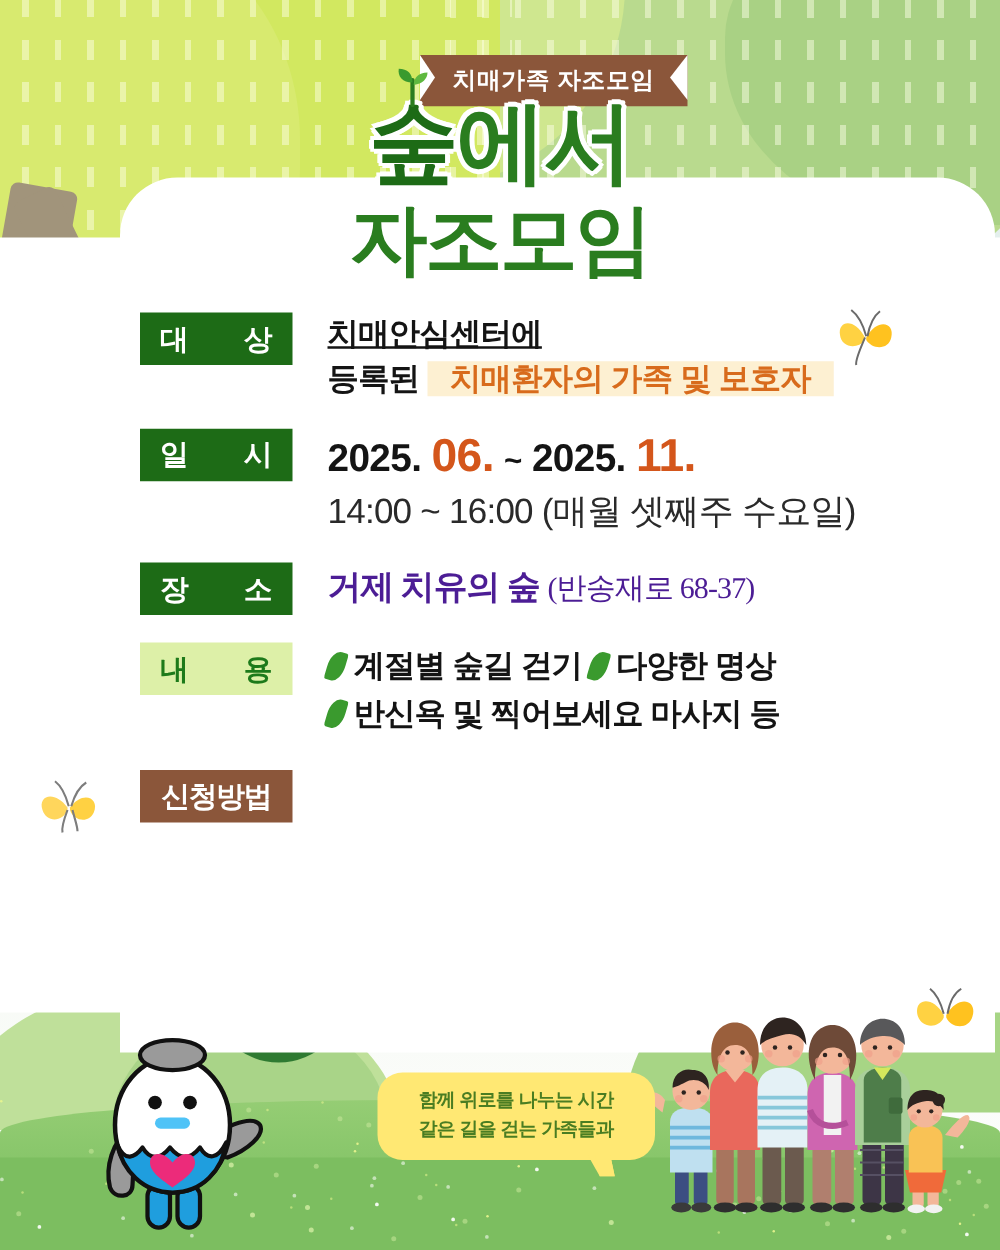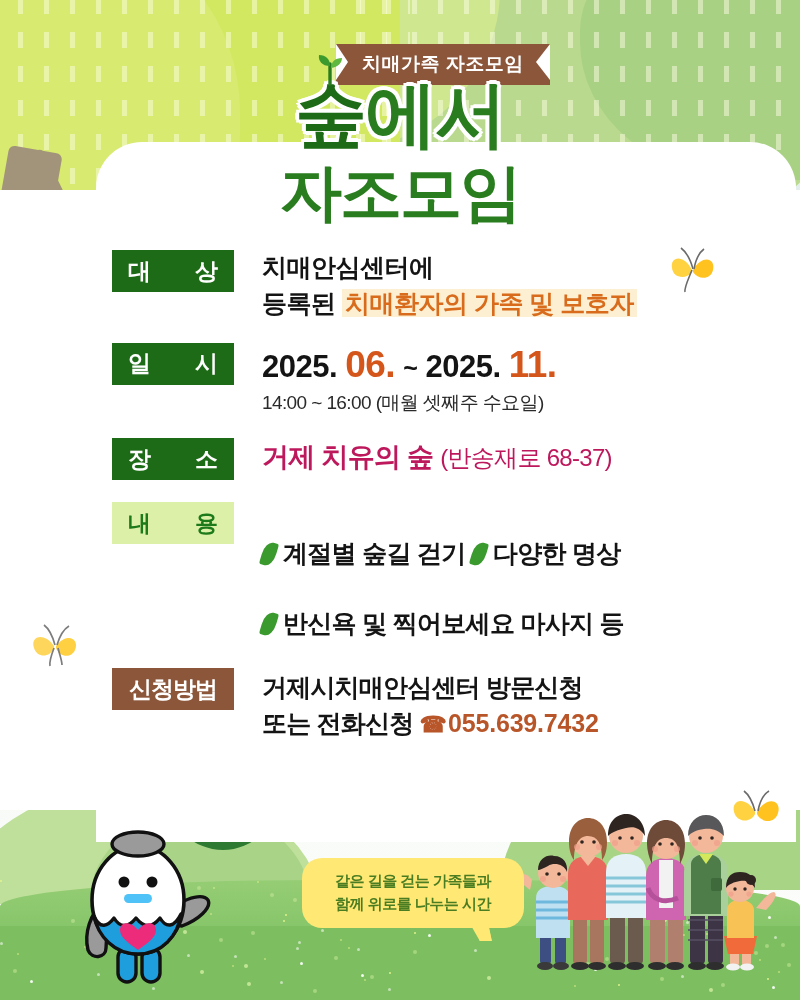--- a/index.html
+++ b/index.html
@@ -183,32 +183,32 @@
     font-size:23px; font-weight:bold; letter-spacing:0;
     color:#ffffff; background:#1d6b16;
     margin-right:28px;
   }
   .lbl.green { background:#1d6b16; color:#ffffff; }
   .lbl.lightgreen { background:#ddf0a8; color:#1d7a1a; }
   .lbl.brown { background:#8b563a; color:#ffffff; }
   .lbl.single { justify-content:center; letter-spacing:-1px; }
   .lbl span { display:inline-block; }
   .val { flex:1 1 auto; padding-top:1px; }
-  .v1 { font-size:25px; font-weight:bold; color:#141414; line-height:1.35; letter-spacing:-.5px; }
+  .v1 { font-size:25px; font-weight:bold; color:#141414; line-height:1.35; letter-spacing:-.5px;text-decoration:underline; }
   .v2 { font-size:25px; font-weight:bold; color:#141414; line-height:1.35; letter-spacing:-.5px; margin-top:2px; }
   .hl {
-    background:#fdf0d2; color:#d86b1c; padding:0 3px;
+    background:#fdf0d2; color:#d86b1c; padding:0 18px;
   }
   .dt { font-size:31px; font-weight:bold; color:#141414; letter-spacing:-.5px; line-height:1.15; }
   .dt .mo { color:#d4561b; font-size:37px; }
   .dt .tilde { font-weight:bold; font-size:25px; }
-  .dtsub { font-size:19px; font-weight:normal; color:#2a2a2a; margin-top:4px; letter-spacing:-.6px; }
-  .place { font-size:27px; font-weight:bold; color:#be185d; letter-spacing:-.7px; }
+  .dtsub { font-size:28px; font-weight:normal; color:#2a2a2a; margin-top:4px; letter-spacing:-.6px; }
+  .place { font-size:27px; font-weight:bold; color:#4c1d95; letter-spacing:-.7px;font-family:Liberation Serif, serif; }
   .place .addr { font-size:24px; font-weight:normal; }
-  .cont { font-size:25px; font-weight:bold; color:#141414; letter-spacing:-.7px; line-height:1.5;margin-top:32px; }
+  .cont { font-size:25px; font-weight:bold; color:#141414; letter-spacing:-.7px; line-height:1.5; }
   .leafbullet {
     display:inline-block; width:14px; height:24px; margin:0 7px -4px 0;
     background:#3a9a2e; border-radius:60% 10% 60% 10%;
     transform:rotate(16deg);
   }
   .apply { font-size:25px; font-weight:bold; color:#141414; letter-spacing:-.8px; line-height:1.45; }
   .tel { color:#b8562a; font-weight:bold; letter-spacing:-.2px; }
   .telicon { display:inline-block; color:#b8562a; font-size:22px; margin-right:2px; }
 
   
@@ -550,31 +550,27 @@
       <div class="val">
         <div class="cont"><span class="leafbullet"></span><span>계절별 숲길 걷기</span> <span class="leafbullet"></span><span>다양한 명상</span></div>
         <div class="cont"><span class="leafbullet"></span><span>반신욕 및 찍어보세요 마사지 등</span></div>
       </div>
     </div>
 
     <div class="row">
       <div class="lbl brown single">
         <span>신청방법</span>
       </div>
-      <div class="val">
-        <div class="apply">거제시치매안심센터 방문신청</div>
-        <div class="apply"><span>또는 전화신청 </span><span class="telicon">☎</span><span class="tel">055.639.7432</span></div>
-      </div>
     </div>
 
   </div>
 
   <div class="bubble-yellow">
+    <div>함께 위로를 나누는 시간</div>
     <div>같은 길을 걷는 가족들과</div>
-    <div>함께 위로를 나누는 시간</div>
   </div>
 
   <svg class="mascot" viewBox="0 0 150 180">
 
     <path d="M42 96 C28 104, 22 126, 26 142 C30 152, 44 150, 44 140 L46 106 Z" fill="#9a9a9a" stroke="#111" stroke-width="3.4" stroke-linejoin="round"></path>
 
     <path d="M108 100 C122 92, 140 84, 146 92 C150 100, 136 112, 120 118 L108 116 Z" fill="#9a9a9a" stroke="#111" stroke-width="3.4" stroke-linejoin="round"></path>
 
     <rect x="56" y="140" width="18" height="34" rx="9" fill="#1f9ede" stroke="#111" stroke-width="3.4"></rect>
     <rect x="80" y="140" width="18" height="34" rx="9" fill="#1f9ede" stroke="#111" stroke-width="3.4"></rect>

